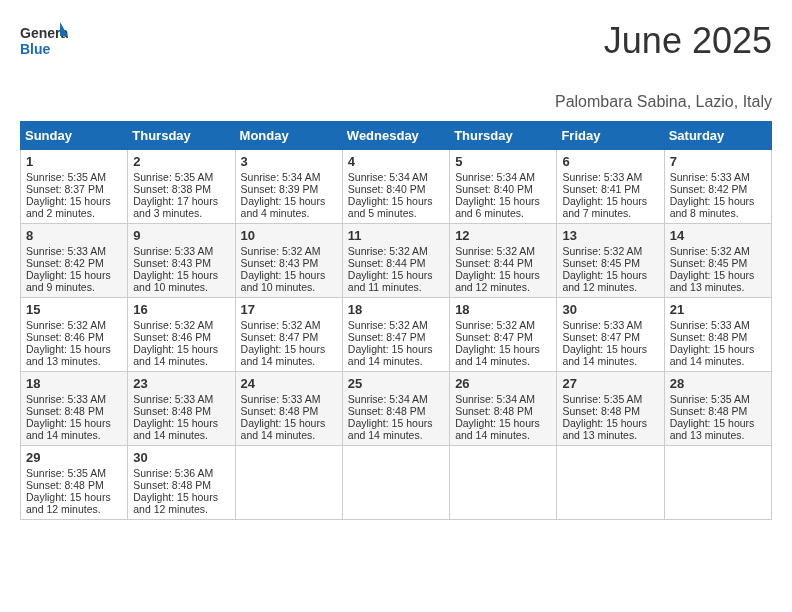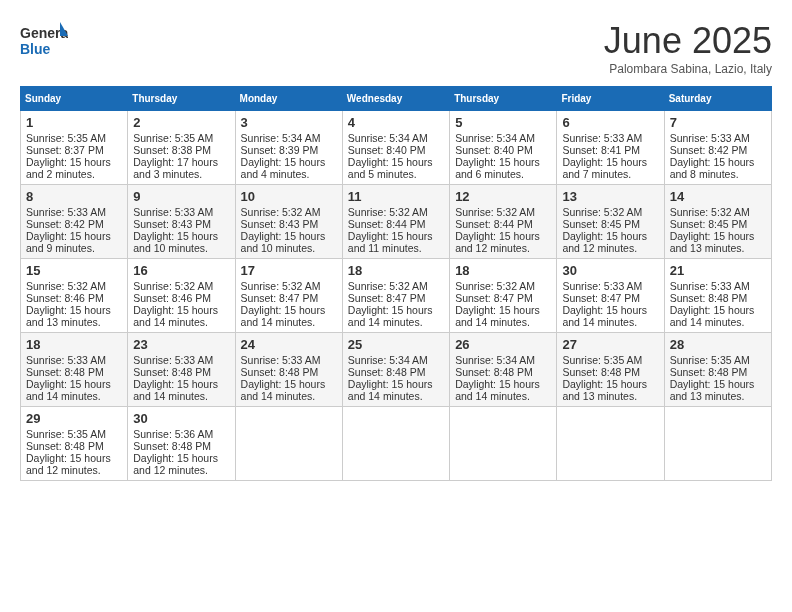--- a/index.html
+++ b/index.html
@@ -23,33 +23,34 @@
     }
     .title-section {
       text-align: right;
     }
     .main-title {
       font-size: 36px;
       font-weight: normal;
       color: #333;
     }
     .subtitle {
-      font-size: 12px;
+      font-size: 16px;
       color: #555;
+      margin-top: 31px;
     }
     .calendar {
       width: 100%;
       border-collapse: collapse;
     }
     .calendar th {
       background-color: #1a6bb5;
       color: white;
       padding: 6px 4px;
       text-align: left;
-      font-size: 10px;
+      font-size: 13px;
       border: 1px solid #1a6bb5;
     }
     .calendar td {
       border: 1px solid #ccc;
       vertical-align: top;
       padding: 4px 5px;
       font-size: 10.5px;
       color: #333;
       background: #fff;
       width: calc(100% / 7);

